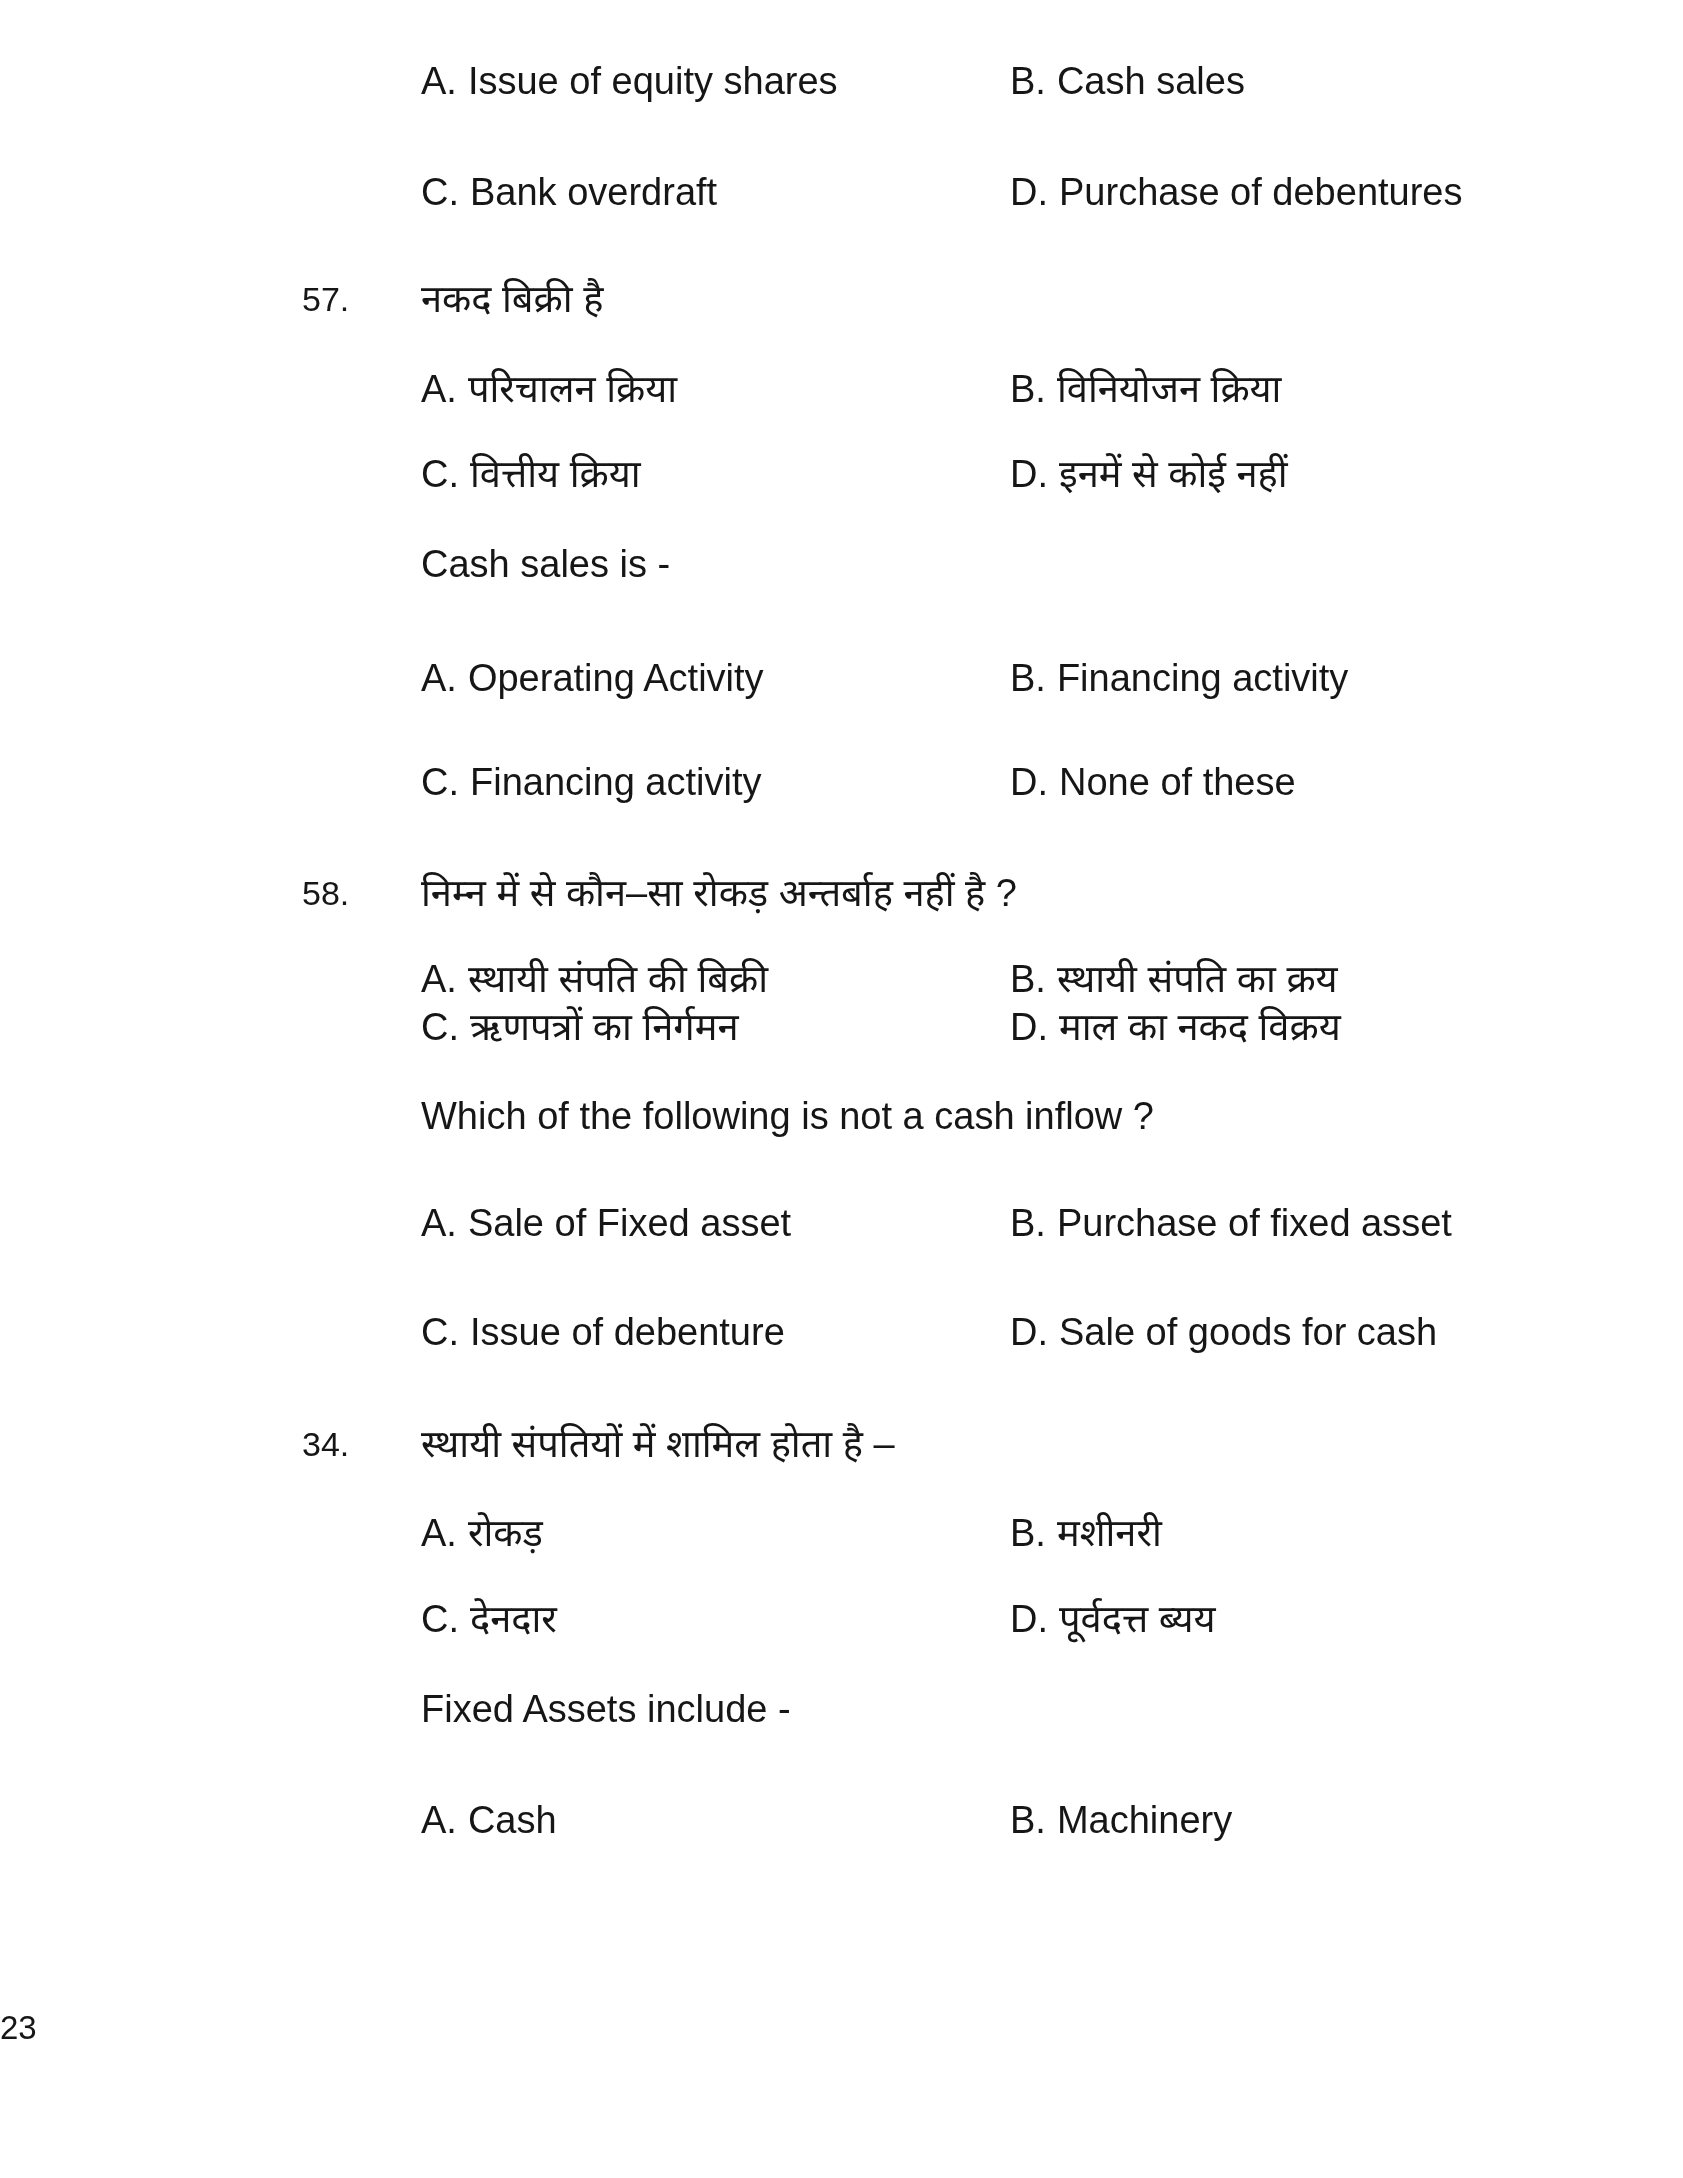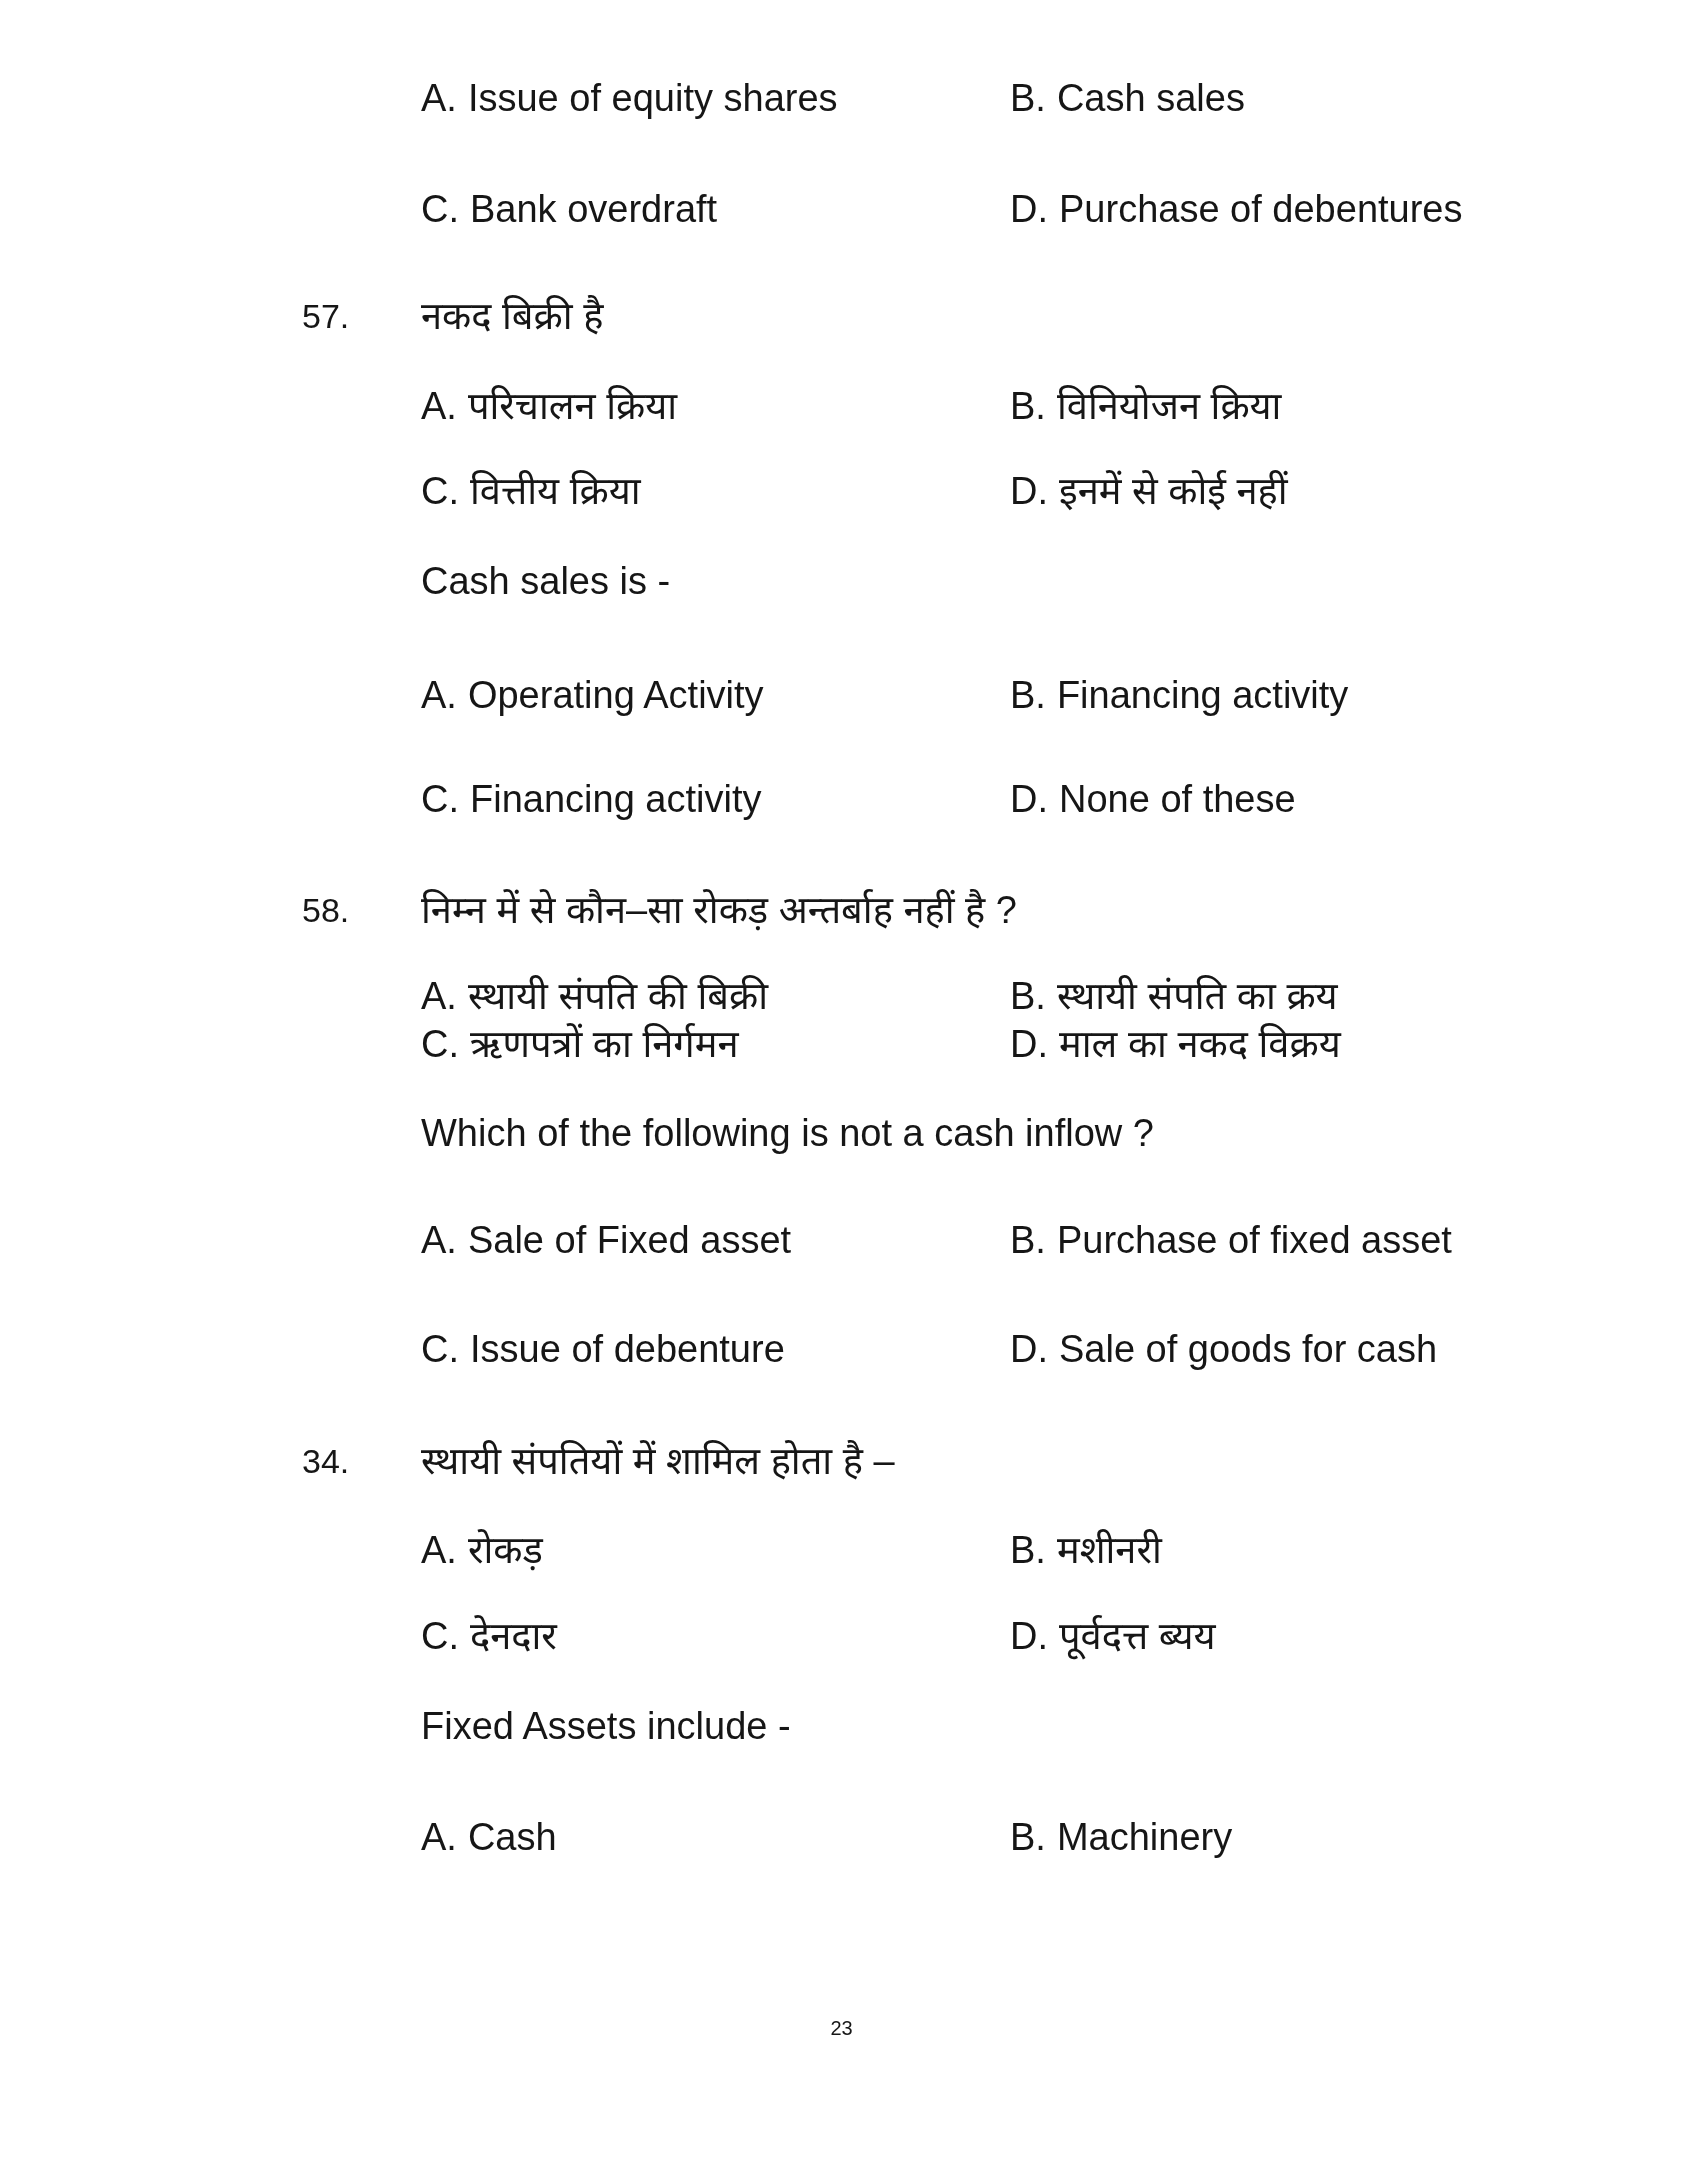--- a/index.html
+++ b/index.html
@@ -11,21 +11,21 @@
     position: relative;
     width: 1683px;
     height: 2178px;
     background: #ffffff;
     color: #161616;
     font-family: "Liberation Sans", "DejaVu Sans", sans-serif;
     font-size: 38px;
     overflow: hidden;
   }
   .content {
-    padding-top: 74px;
+    padding-top: 57px;
   }
   .row {
     position: relative;
     line-height: 48px;
     white-space: nowrap;
   }
   
   .q-header { padding-left: 421px; }
   .q-number {
     position: absolute;
@@ -42,22 +42,21 @@
   }
   .opt { white-space: nowrap; }
   .opt-a { width: 589px; flex: 0 0 589px; }
   .opt-b { flex: 1; }
   .opt-letter { margin-right: 11px; }
   .footer-page-number {
     position: absolute;
     top: 2008px;
     left: 0;
     right: 0;
-    text-align: center;
-    font-size: 20px;
+    font-size: 33px;
     line-height: 40px;
   }
 </style>
 </head>
 <body>
 
 <div class="page">
   <div class="content">
 
     <div class="row options-row" style="margin-bottom:63px">

